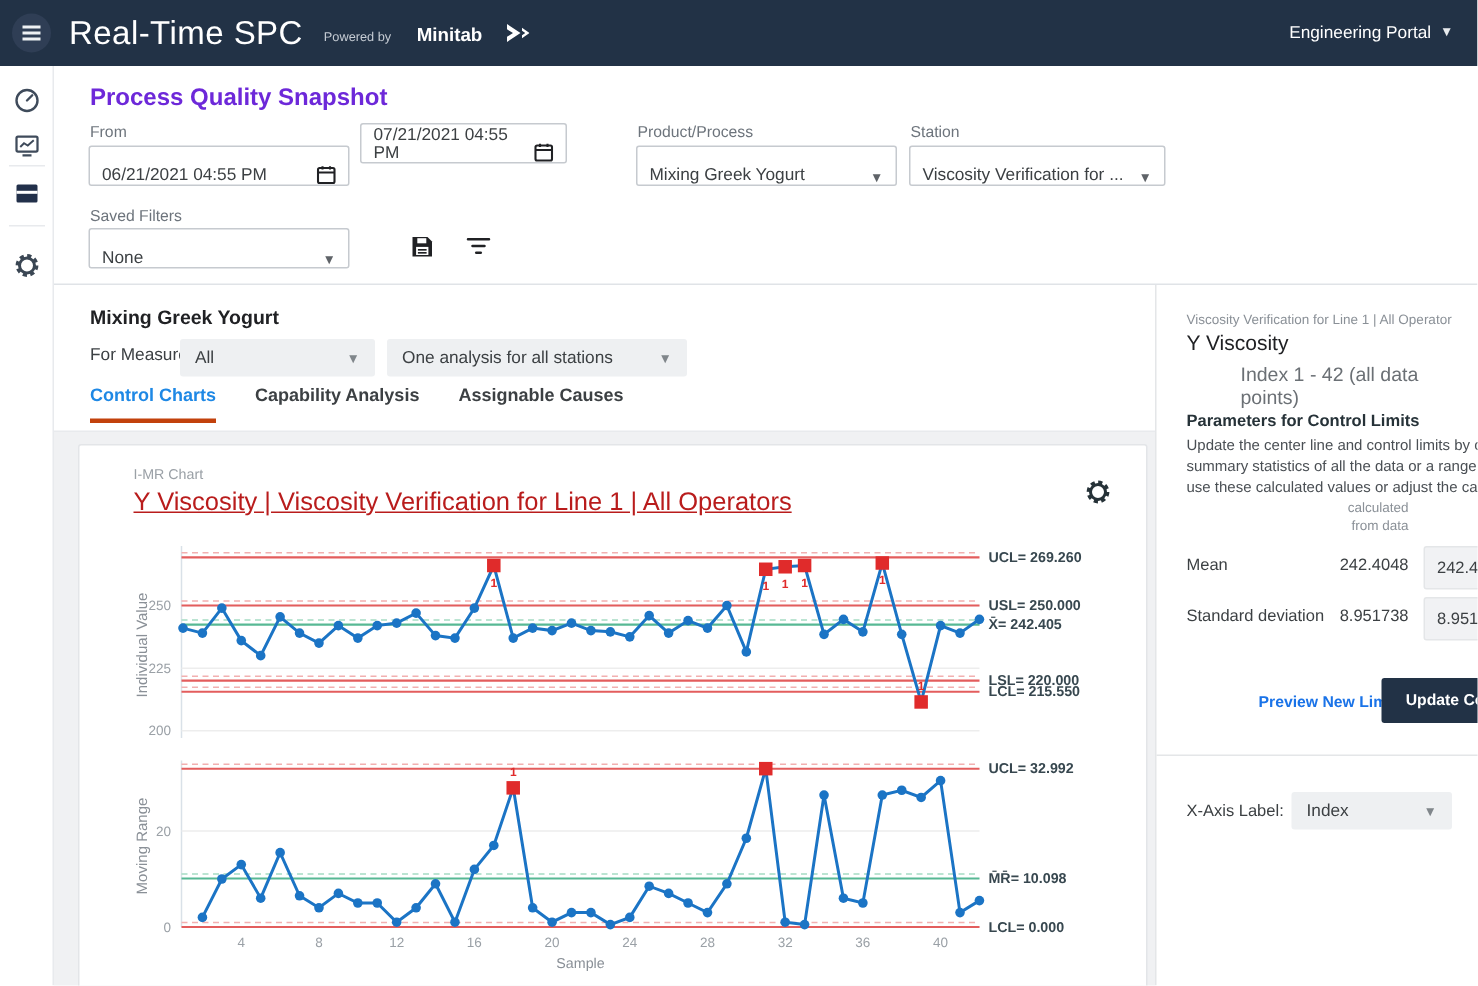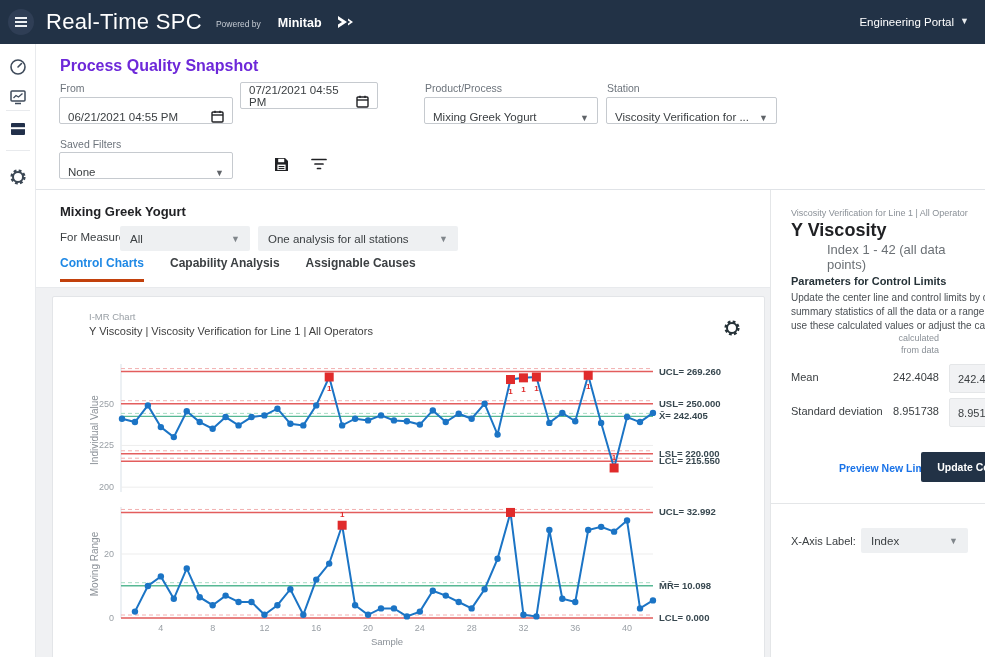--- a/index.html
+++ b/index.html
@@ -54,29 +54,29 @@
   .g-select .caret { color:#80868b; font-size:9px; margin-left:auto; }
   .tabs { position:absolute; left:24px; top:66px; display:flex; gap:26px; }
   .tab { font-size:12px; font-weight:bold; color:#3c4043; padding-bottom:9px; cursor:pointer; }
   .tab.active { color:#1e88e5; border-bottom:3px solid #c2410c; }
 
   .chart-bg { position:absolute; left:0; top:98px; width:734px; height:387px;
     background:#f0f1f3; overflow:hidden; }
   .chart-card { position:absolute; left:16px; top:8px; width:713px; height:368px;
     background:#fff; border:1px solid #e3e5e8; border-radius:2px; }
   .cc-type { position:absolute; left:36px; top:14px; font-size:9.5px; color:#9aa0a6; }
-  .cc-title { position:absolute; left:36px; top:28px; font-size:11px; color:#404040; }
+  .cc-title { position:absolute; left:36px; top:28px; font-size:17px; color:#b91c1c;text-decoration:underline; }
   .cc-gear { position:absolute; left:670px; top:22px; width:18px; height:18px; cursor:pointer; }
   .cc-svg { position:absolute; left:0; }
 
   
   .right-panel { position:relative; width:215px; height:467px; background:#fff;
     border-left:1px solid #e4e6e8; }
   .rp-sub { position:absolute; left:20px; top:18px; font-size:9px; color:#8a9097; white-space:nowrap; }
-  .rp-title { position:absolute; left:20px; top:30px; font-size:18px; font-weight:bold; color:#202124; }
+  .rp-title { position:absolute; left:20px; top:30px; font-size:14px; font-weight:normal; color:#202124; }
   .rp-index { position:absolute; left:20px; top:52px; font-size:13px; color:#6b7075;margin-left:36px; }
   .rp-params { position:absolute; left:20px; top:85px; font-size:11px; font-weight:bold; color:#263238; }
   .rp-desc { position:absolute; left:20px; top:101px; width:272px; font-size:10px;
     color:#4a4f54; line-height:1.38; }
   .rp-colhead { position:absolute; left:20px; top:143px; width:148px; text-align:right;
     font-size:9px; color:#8a9097; line-height:1.3; }
   .rp-rowlabel { position:absolute; left:20px; font-size:11px; color:#3c4043; }
   .rp-rowval { position:absolute; left:20px; width:148px; text-align:right; font-size:11px; color:#3c4043; }
   .rp-input { position:absolute; left:178px; width:92px; height:29px; background:#f1f2f4;
     border:1px solid #e4e6e8; border-radius:2px; font-size:11px; color:#3c4043;

